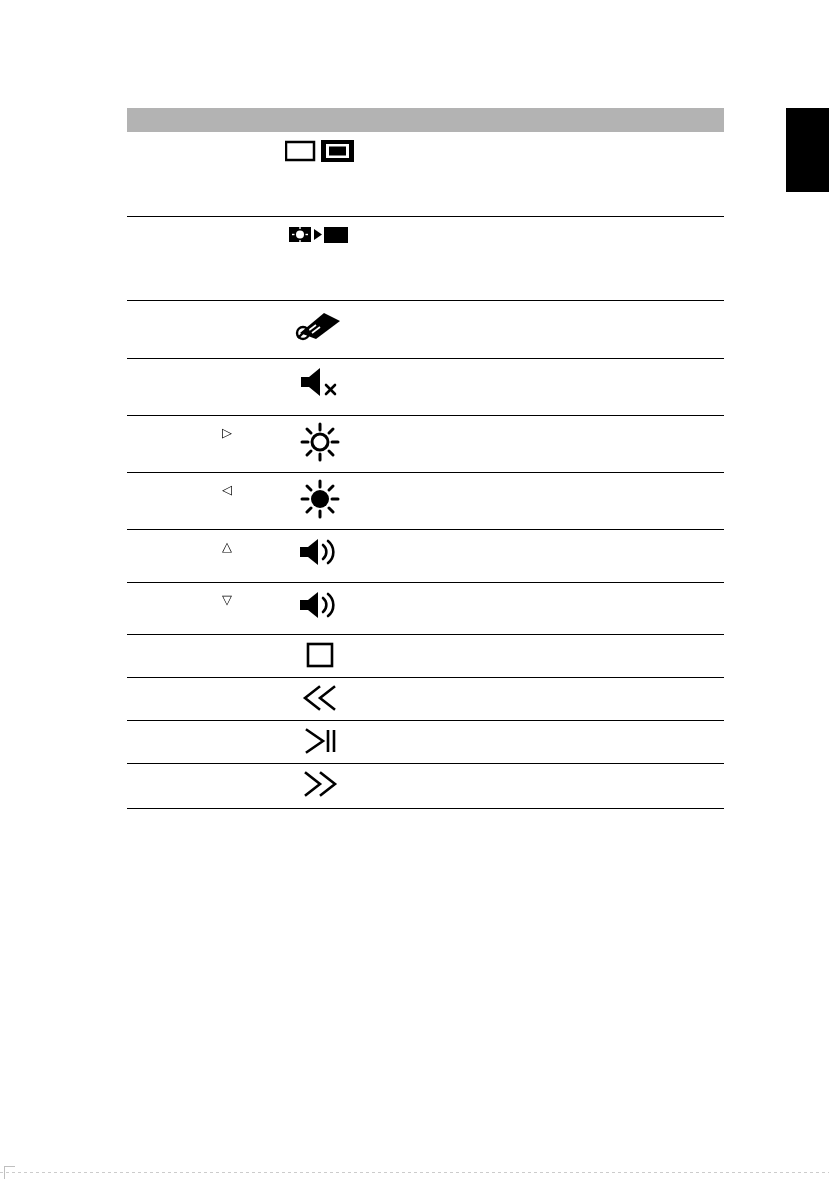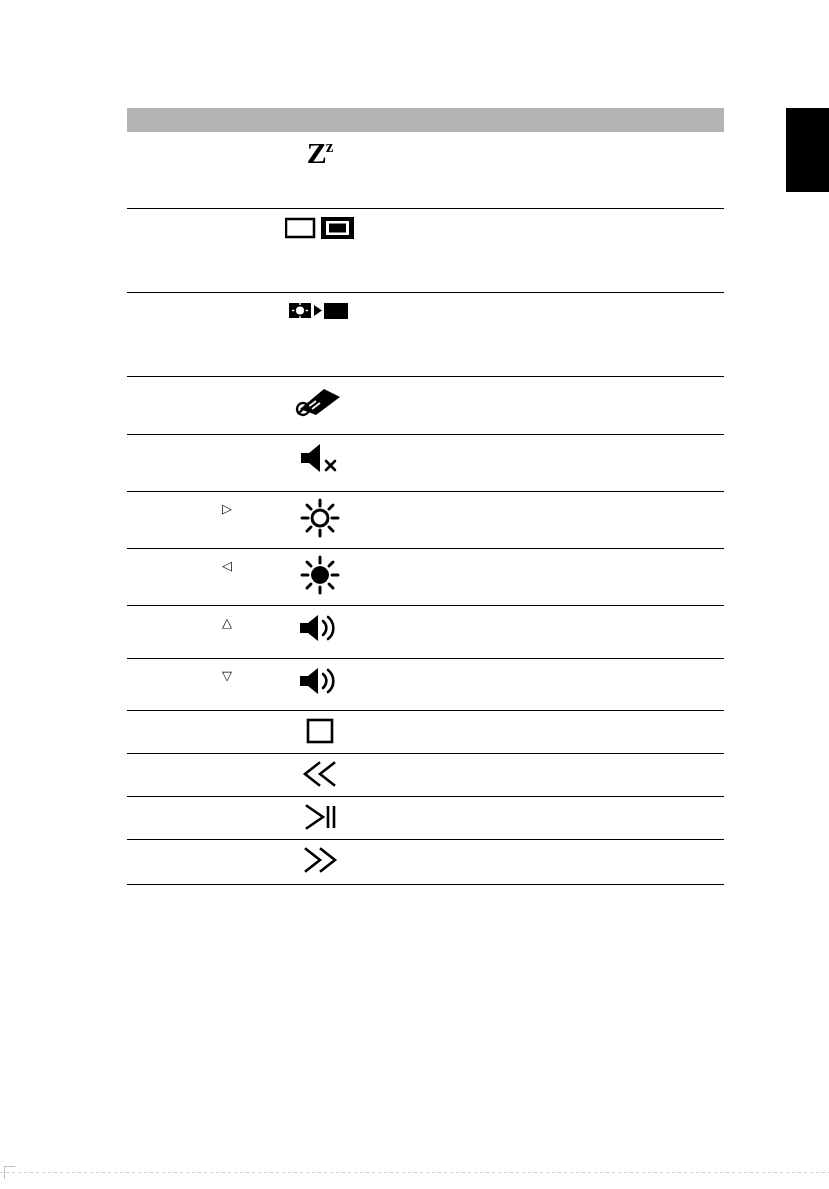--- a/index.html
+++ b/index.html
@@ -161,39 +161,20 @@
       <tr>
         <th class="col-key"></th>
         <th class="col-combo"></th>
         <th class="col-icon"></th>
         <th class="col-func"></th>
         <th class="col-desc"></th>
       </tr>
     </thead>
     <tbody>
 
-      <tr class="r-sleep">
-        <td class="col-key">
-            <div class="cell-inner"></div>
-          </td>
-        <td class="col-combo combo-cell">
-            <div class="cell-inner"></div>
-          </td>
-        <td class="col-icon icon-cell">
-          <div class="icon-box">
-            <span class="icon-glyph ico-sleep">Z<sup>z</sup></span>
-          </div>
-        </td>
-        <td class="col-func">
-            <div class="cell-inner"></div>
-          </td>
-        <td class="col-desc">
-            <div class="cell-inner"></div>
-          </td>
-      </tr>
 
       <tr class="r-display">
         <td class="col-key">
             <div class="cell-inner"></div>
           </td>
         <td class="col-combo combo-cell">
             <div class="cell-inner"></div>
           </td>
         <td class="col-icon icon-cell">
           <div class="icon-box">

